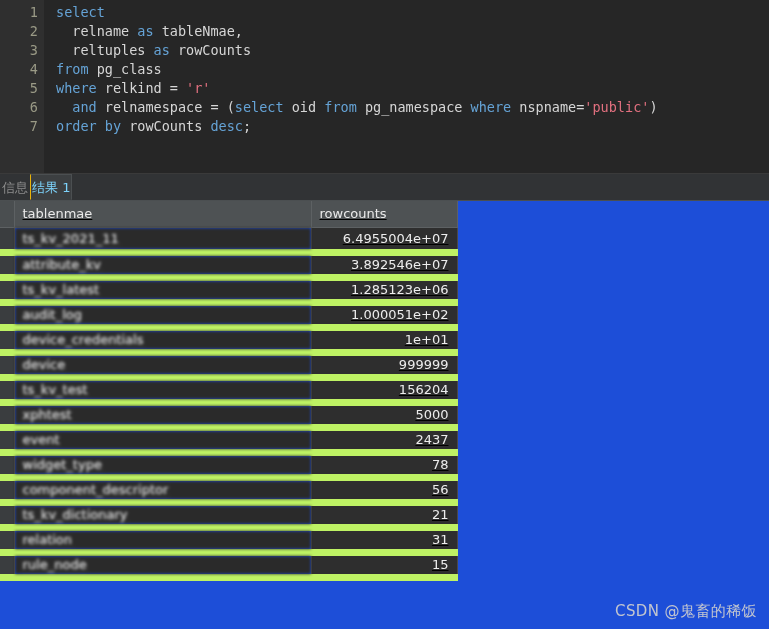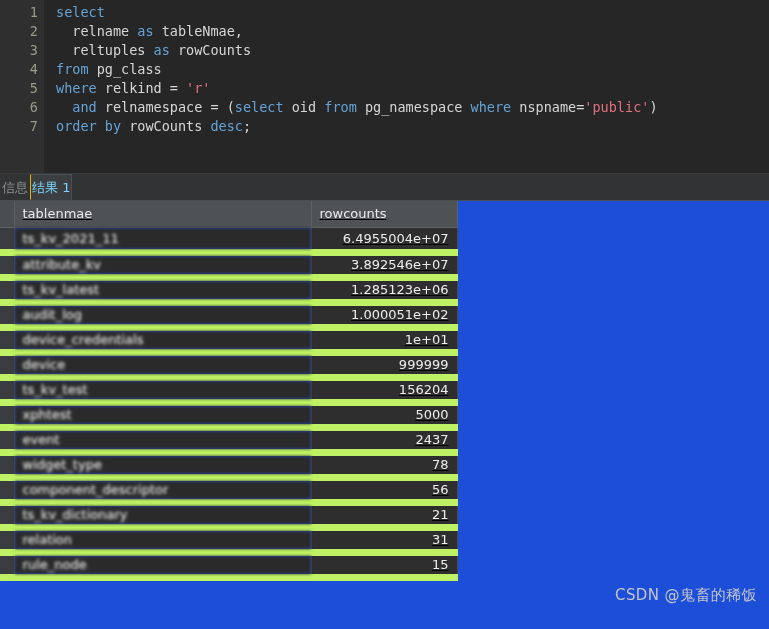--- a/index.html
+++ b/index.html
@@ -169,21 +169,21 @@
     text-align: right;
     background: #2e2e2e;
     color: #ededed;
     font-variant-numeric: tabular-nums;
   }
 
   
   .watermark {
     position: absolute;
     right: 12px;
-    bottom: 24px;
+    bottom: 8px;
     font-family: "DejaVu Sans", sans-serif;
     font-size: 15px;
     color: #cfcfcf;
     opacity: 0.92;
     letter-spacing: 0.4px;
     pointer-events: none;
   }
 </style>
 </head>
 <body>

